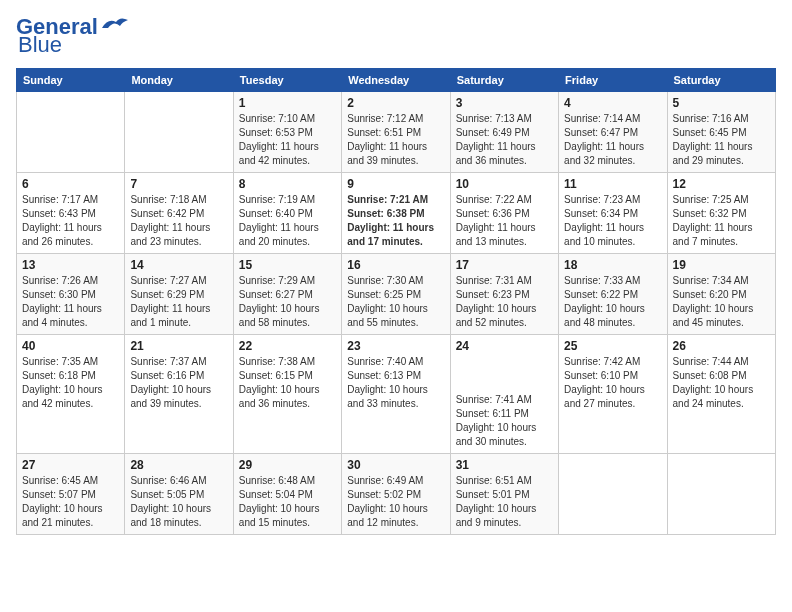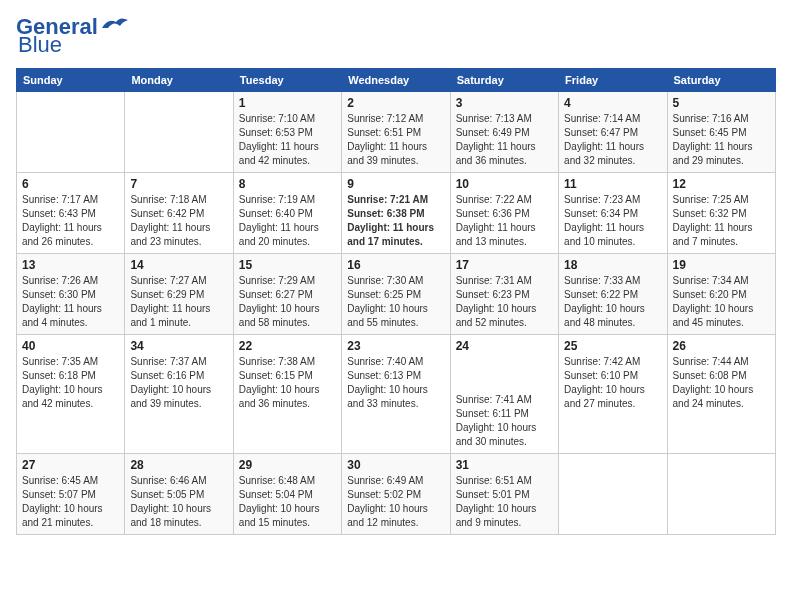--- a/index.html
+++ b/index.html
@@ -242,21 +242,21 @@
         </td>
       </tr>
       <tr>
         <td>
           <span class="day-number">40</span>
           <div class="day-info" style="white-space: pre-line;">Sunrise: 7:35 AM
 Sunset: 6:18 PM
 Daylight: 10 hours and 42 minutes.</div>
         </td>
         <td>
-          <span class="day-number">34</span>
+          <span class="day-number">21</span>
           <div class="day-info" style="white-space: pre-line;">Sunrise: 7:37 AM
 Sunset: 6:16 PM
 Daylight: 10 hours and 39 minutes.</div>
         </td>
         <td>
           <span class="day-number">22</span>
           <div class="day-info" style="white-space: pre-line;">Sunrise: 7:38 AM
 Sunset: 6:15 PM
 Daylight: 10 hours and 36 minutes.</div>
         </td>

